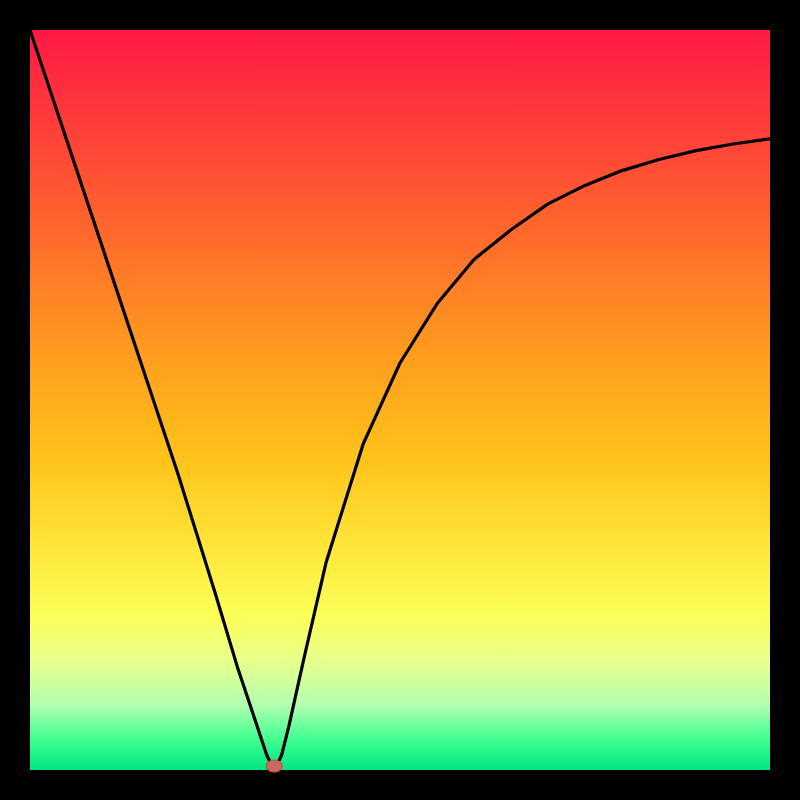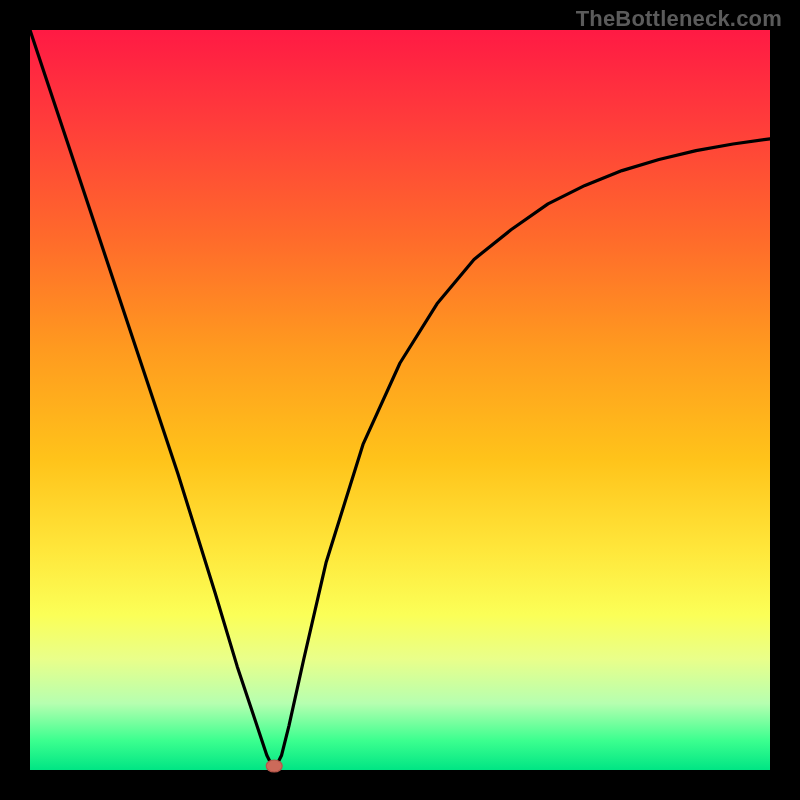--- a/index.html
+++ b/index.html
@@ -66,21 +66,20 @@
   .marker {
     fill: #cc6a5a;
     stroke: #b6564a;
     stroke-width: 1.2;
   }
 </style>
 </head>
 <body>
 
 <div class="frame">
-  <div class="attribution">TheBottleneck.com</div>
 
   <div class="plot">
     <svg viewBox="0 0 740 740">
       <path class="curve" d="M0.0 0.0 L14.8 44.4 L37.0 111.0 L74.0 222.0 L111.0 333.0 L148.0 444.0 L185.0 562.4 L207.2 636.4 L222.0 680.8 L229.4 703.0 L236.8 725.2 L244.2 740.0 L251.6 725.2 L259.0 695.6 L273.8 629.0 L296.0 532.8 L333.0 414.4 L370.0 333.0 L407.0 273.8 L444.0 229.4 L481.0 199.8 L518.0 173.9 L555.0 155.4 L592.0 140.6 L629.0 129.5 L666.0 120.6 L703.0 114.0 L740.0 108.8"></path>
       <ellipse class="marker" cy="736" rx="8" ry="6" cx="244.2"></ellipse>
     </svg>
   </div>
 </div>
 
 </body></html>

